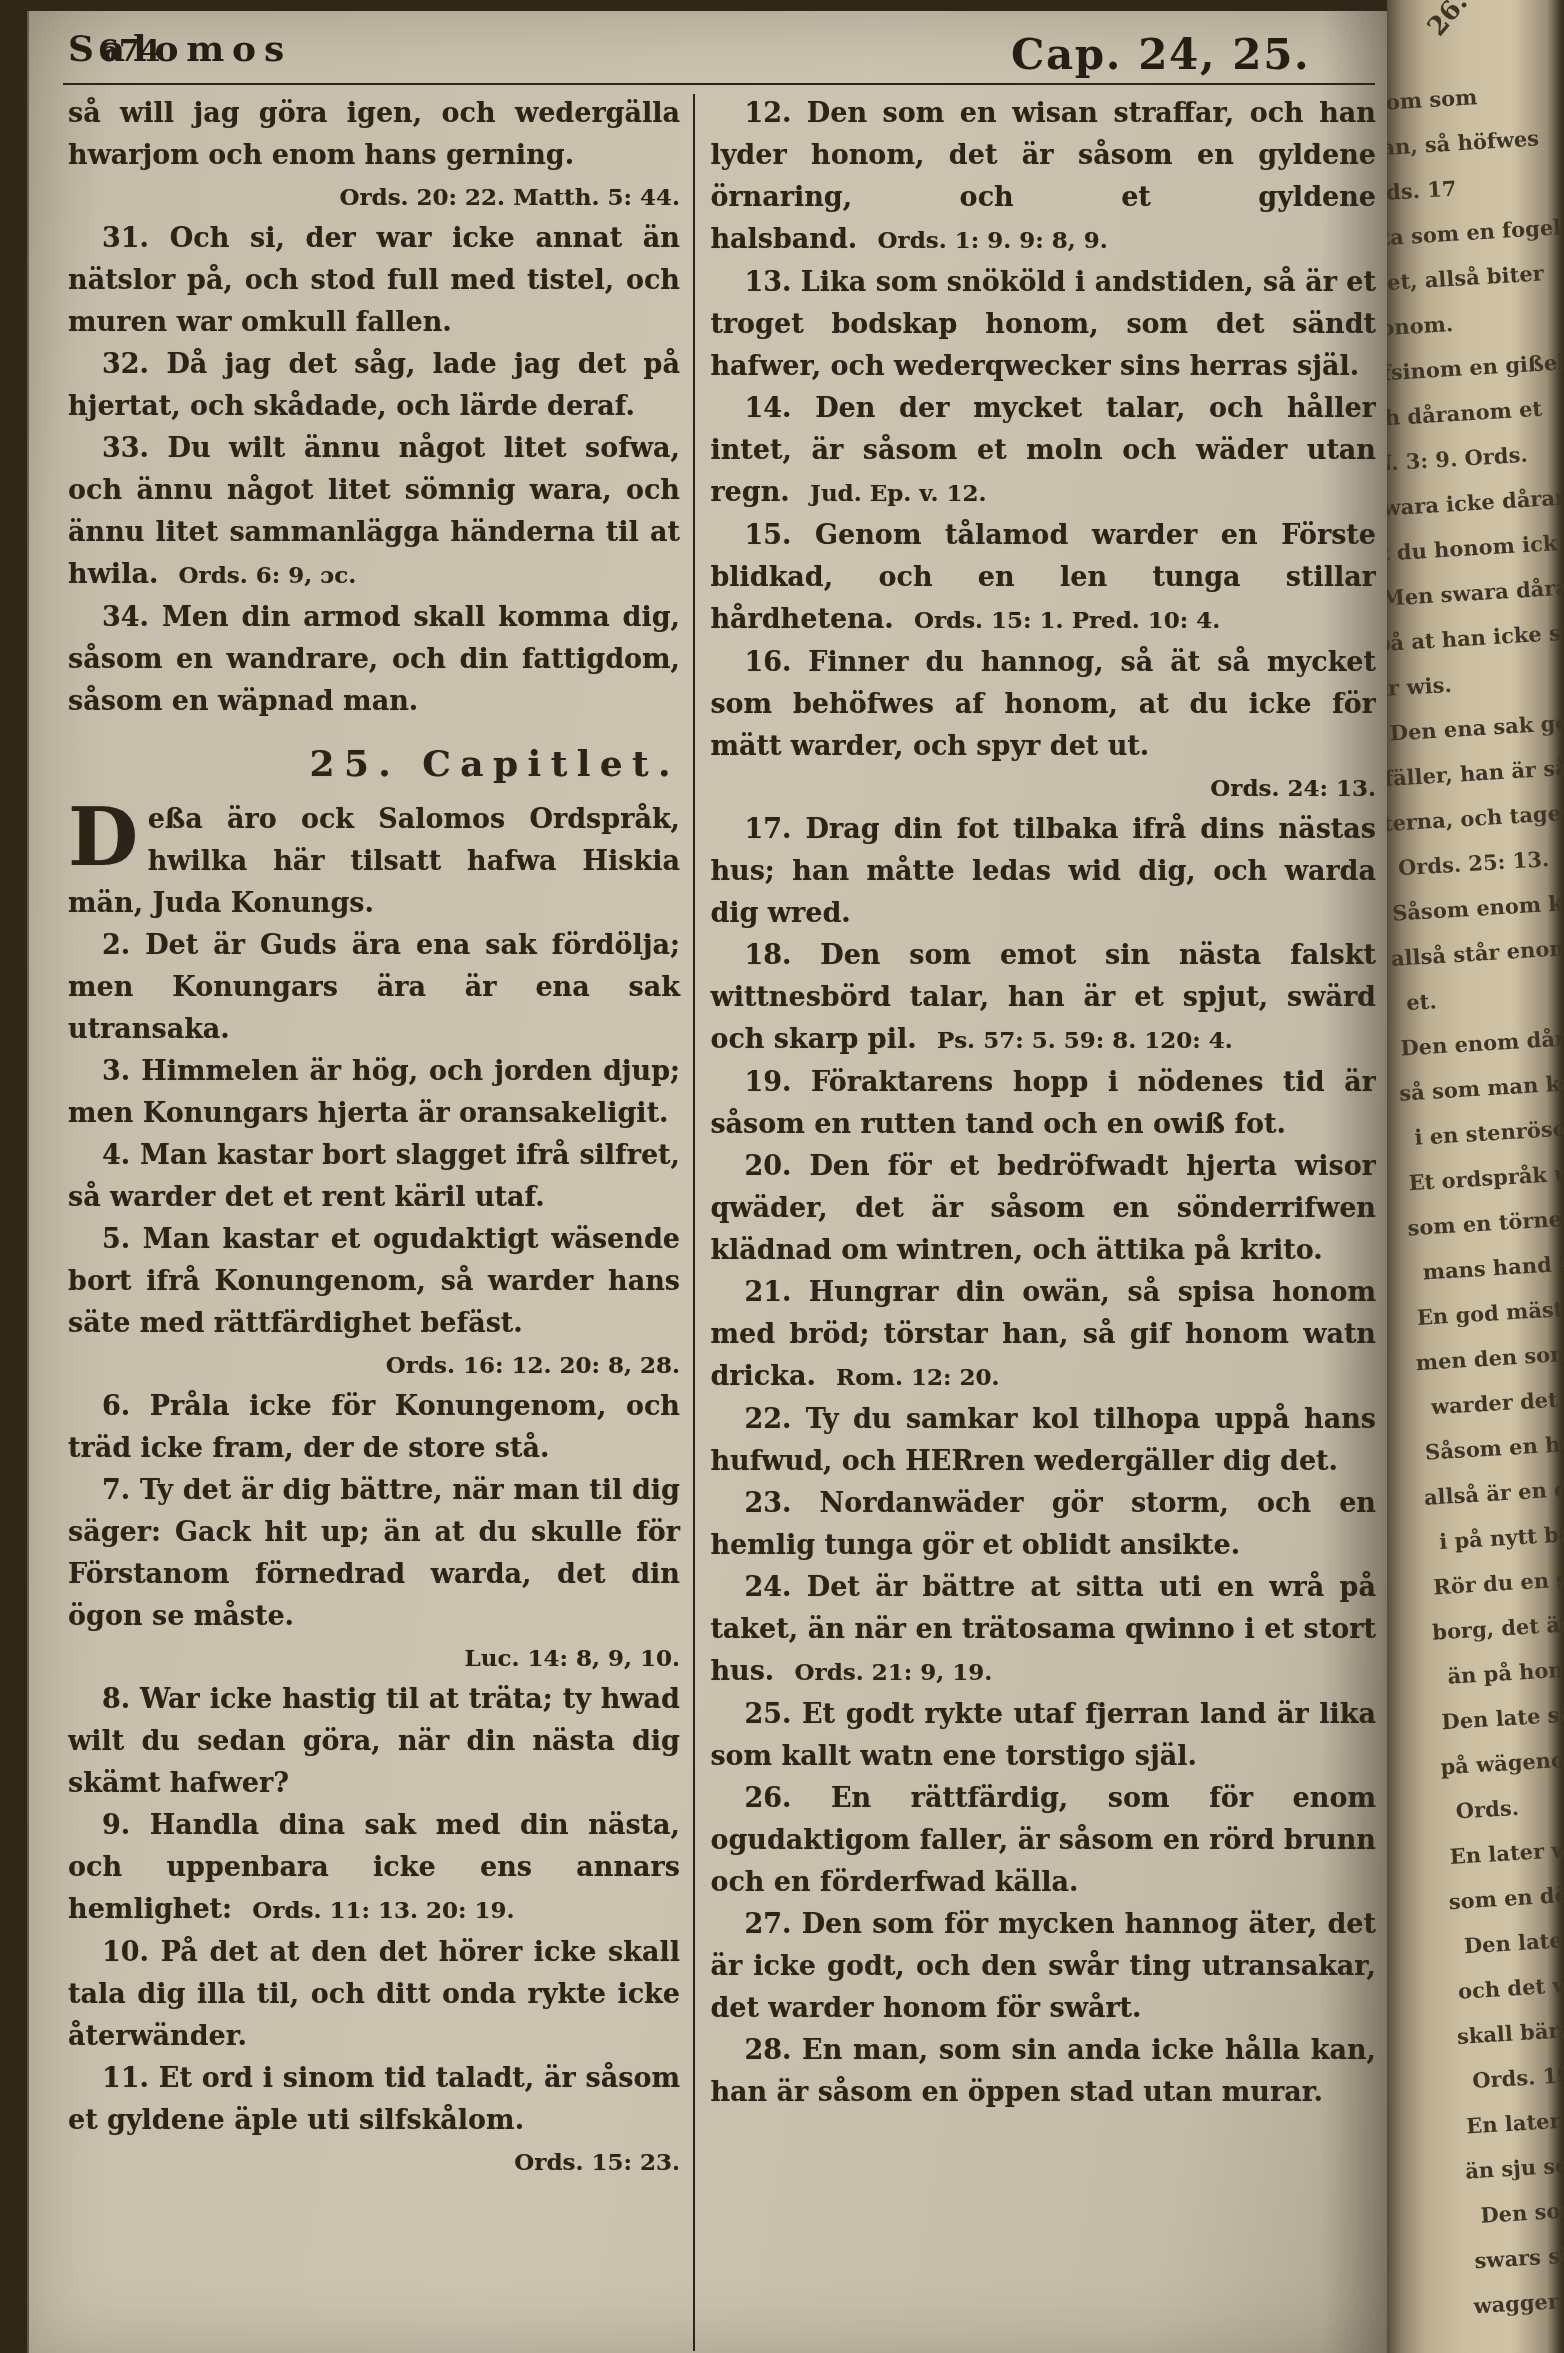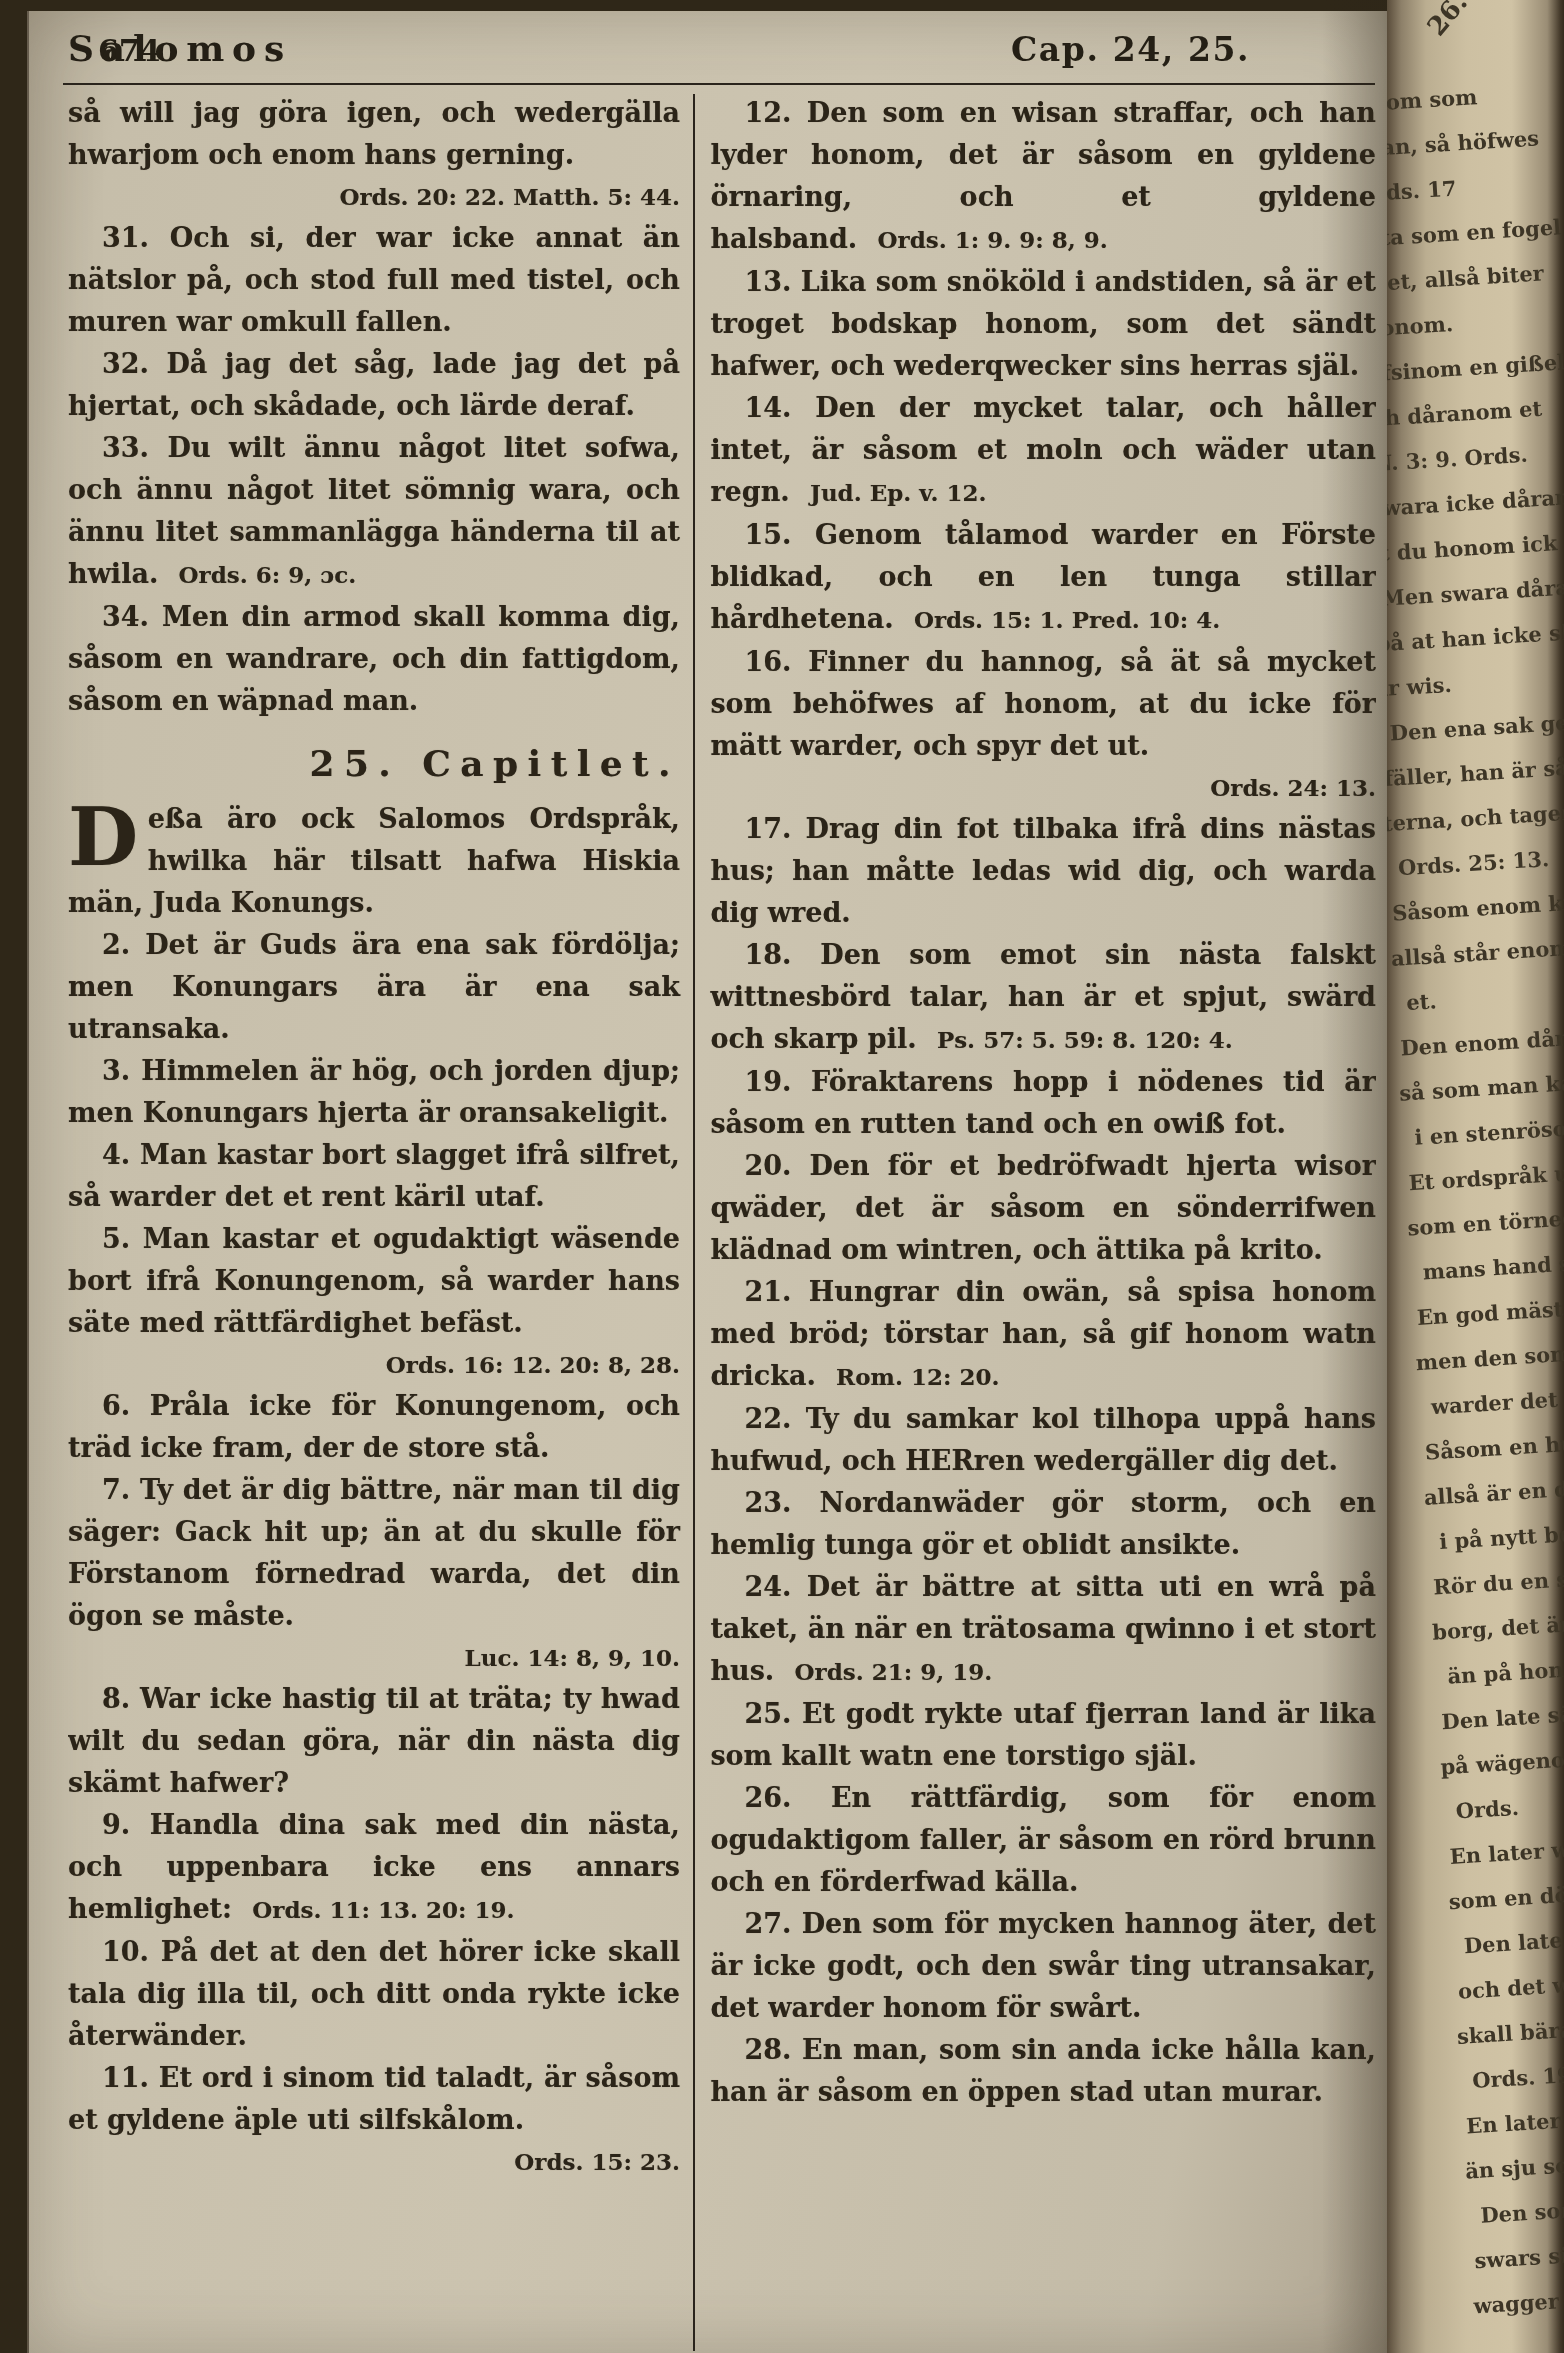--- a/index.html
+++ b/index.html
@@ -11,21 +11,21 @@
   
   .main-page{
     position:absolute;left:27px;top:11px;width:1358px;height:2343px;
     background:linear-gradient(100deg,#b4ab97 0%,#c6beaa 6%,#ccc4b0 48%,#c4bca8 86%,#afa591 100%);
     box-shadow:inset 0 0 70px rgba(60,50,35,0.28);
     border-left:2.3px solid rgba(50,40,28,0.65);
   }
   .pg-header{position:absolute;top:14px;left:39px;right:23.5px;height:53px;color:#241f15;}
   .page-number{position:absolute;left:30px;top:7.8px;font-size:30px;font-weight:bold;}
   .running-title{position:absolute;left:0;right:0;top:1.6px;text-align:left;font-size:36px;font-weight:bold;letter-spacing:7.8px;}
-  .chapter-ref{position:absolute;left:943px;top:4.7px;font-size:33px;font-weight:bold;letter-spacing:1.6px;}
+  .chapter-ref{position:absolute;left:943px;top:4.7px;font-size:42px;font-weight:bold;letter-spacing:1.6px;}
   .header-rule{position:absolute;top:72px;left:34px;right:12.5px;border-top:2.3px solid #2a241c;}
   
   .columns{
     position:absolute;top:81px;left:39px;right:11px;bottom:3.1px;
     display:flex;overflow:hidden;color:#2b2418;
     font-size:27px;line-height:42px;font-weight:bold;
     text-shadow:0 0 0.8px rgba(43,36,24,0.35);
   }
   .col-left{width:612px;flex:none;}
   .col-divider{flex:none;width:2.3px;background:#2a241c;margin:1.6px 15.6px 0 12.5px;}

